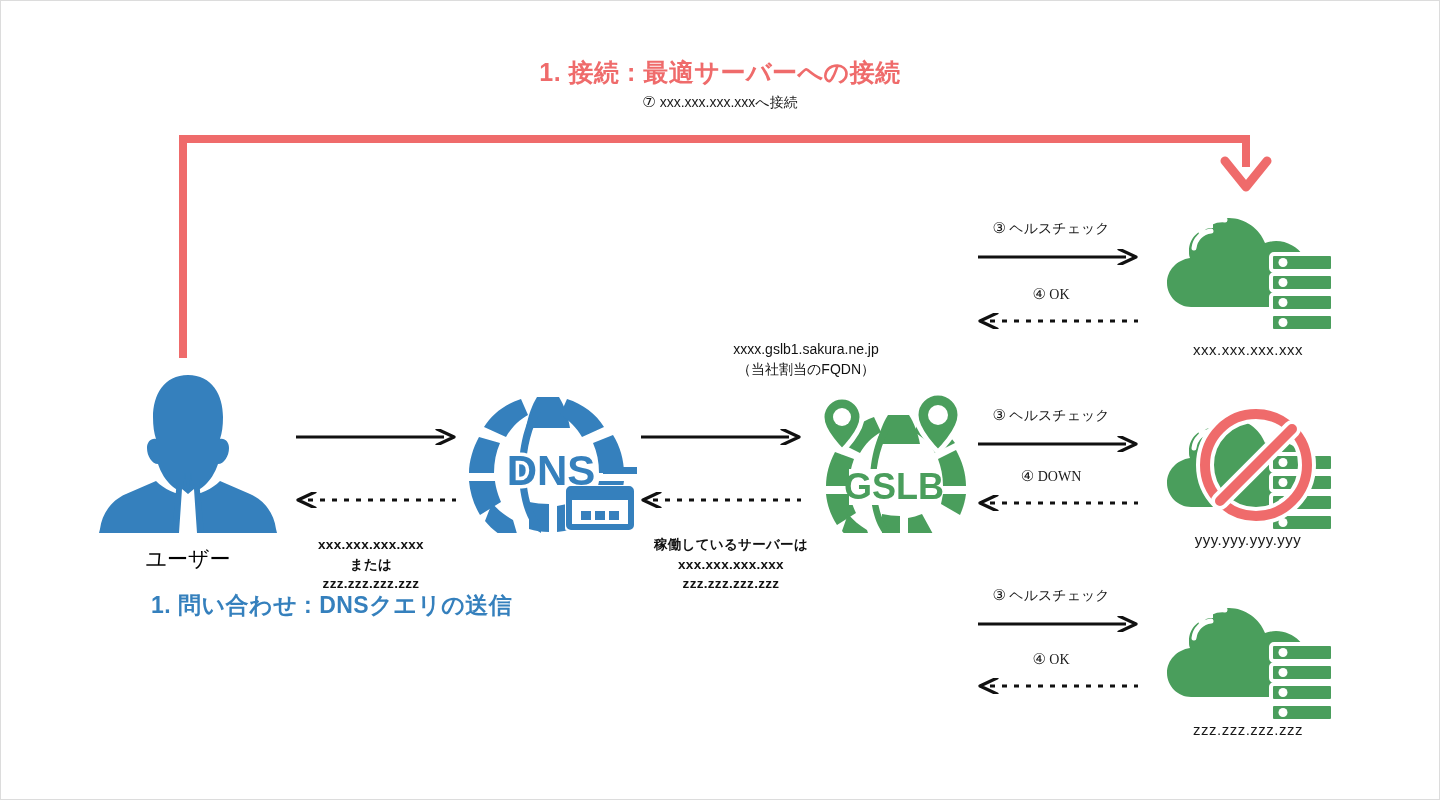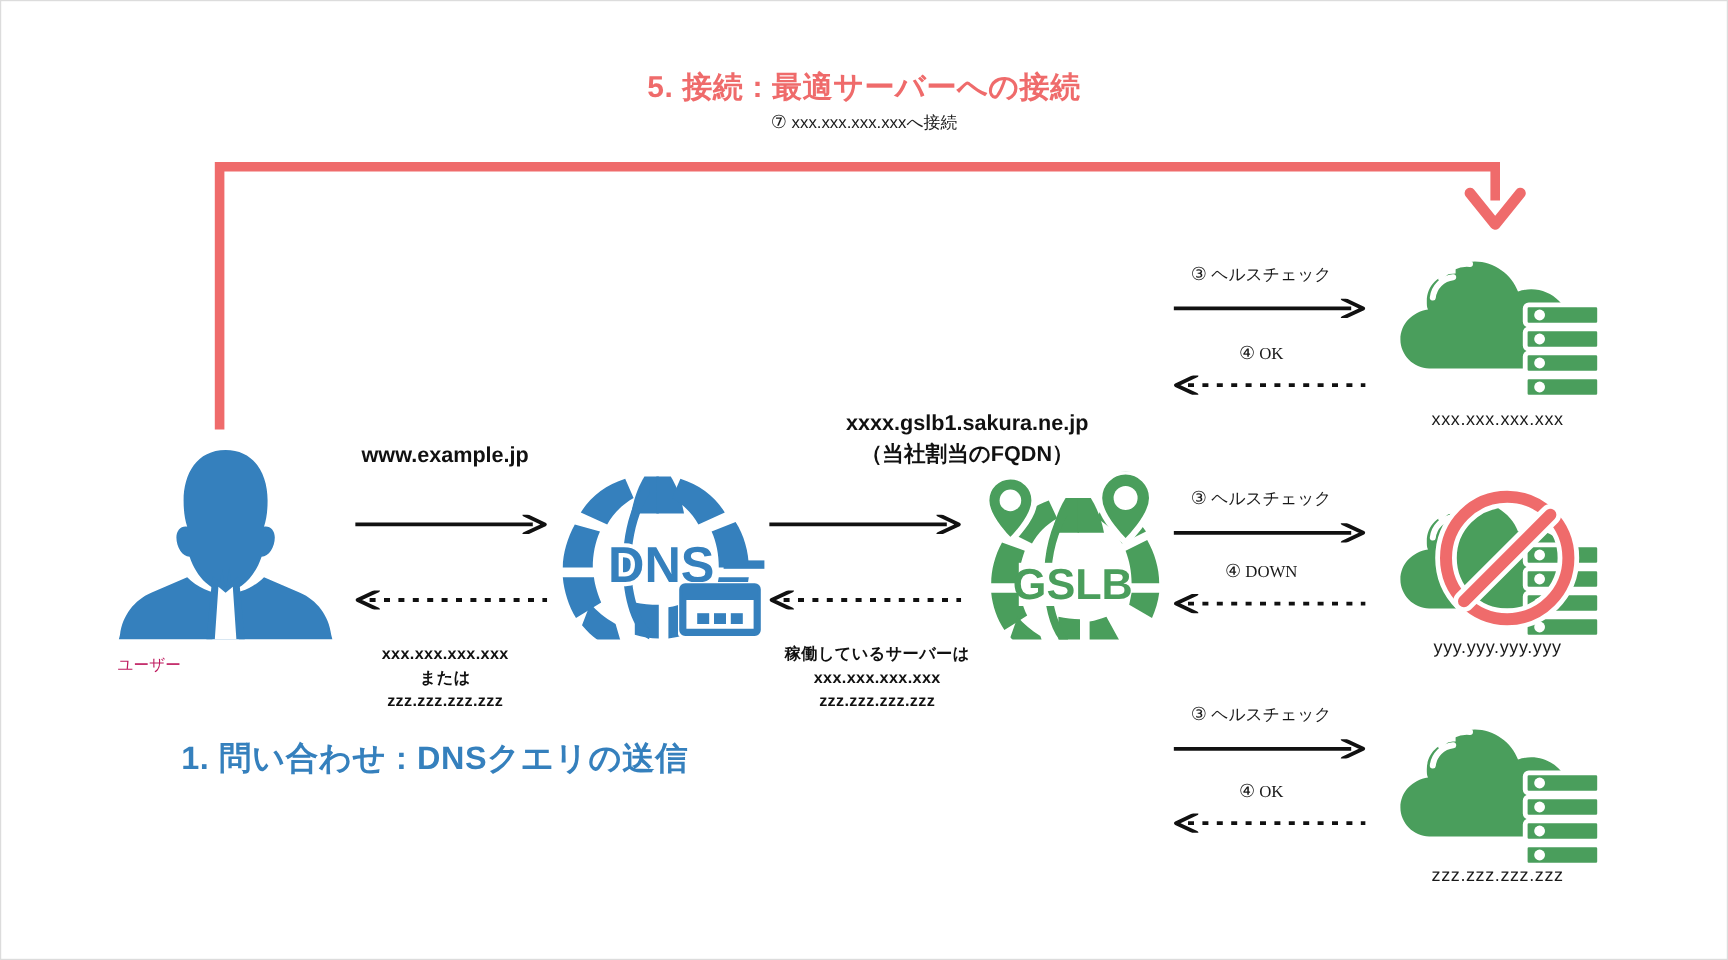--- a/index.html
+++ b/index.html
@@ -23,40 +23,40 @@
   .heading{
     font-weight:bold;
     letter-spacing:.5px;
     white-space:nowrap;
   }
   #h-connect{
     left:0;right:0;top:55px;text-align:center;
     font-size:25px;color:#ef6b6b;
   }
   #h-query{
-    left:150px;top:613px;
-    font-size:27px;color:#3580bd;
+    left:150px;top:589px;
+    font-size:23px;color:#3580bd;
   }
   #h-response{
     left:676px;top:711px;
     font-size:23px;color:#4a9e5c;
   }
 
   
   #red-path{left:176px;top:132px;width:1075px;height:60px;}
 
   #step7{
     left:0;right:0;top:92px;text-align:center;
     font-size:14px;color:#1a1a1a;white-space:nowrap;
   }
   #step7 .circnum{font-size:15px;}
 
   
   .node-label{
-    font-size:13px;color:#be185d;white-space:nowrap;
+    text-align:center;font-size:21px;color:#000000;white-space:nowrap;
   }
 
   #user-icon{left:97px;top:372px;width:180px;height:160px;}
   #user-label{left:97px;top:544px;width:180px;}
 
   #dns-icon{left:452px;top:392px;width:190px;height:140px;}
   #gslb-icon{left:813px;top:392px;width:155px;height:140px;}
 
   .server-icon{width:175px;height:135px;}
   #srv1{left:1160px;top:197px;}
@@ -73,21 +73,21 @@
     font-size:14px;color:#1a1a1a;white-space:nowrap;
     text-align:center;
   }
   .arrow-cap .circnum{font-size:15px;}
   .arrow-sub{
     font-size:13.5px;color:#111;font-weight:bold;
     text-align:center;white-space:nowrap;letter-spacing:.3px;
     line-height:1.45;
   }
   .arrow-top{
-    font-size:18px;color:#111;font-weight:bold;
+    font-size:14px;color:#111;font-weight:normal;
     text-align:center;white-space:nowrap;line-height:1.45;
   }
 
   
   #lbl-www{left:225px;top:365px;width:290px;}
   #cap-1{left:225px;top:403px;width:290px;}
   #arr-1{left:295px;top:428px;width:160px;height:16px;}
   #cap-6{left:225px;top:466px;width:290px;}
   #arr-6{left:295px;top:491px;width:160px;height:16px;}
   #sub-1{left:225px;top:534px;width:290px;}
@@ -116,21 +116,21 @@
   #cap-3c{left:945px;top:585px;}
   #arr-3c{left:977px;top:615px;}
   #cap-4c{left:945px;top:649px;}
   #arr-4c{left:977px;top:677px;}
 </style>
 </head>
 <body>
 
 <div id="canvas">
 
-  <div class="abs heading" id="h-connect">5. 接続 : 最適サーバーへの接続</div>
+  <div class="abs heading" id="h-connect">1. 接続 : 最適サーバーへの接続</div>
 
   <div class="abs" id="step7">
     <span class="circnum">⑦</span>
     <span>xxx.xxx.xxx.xxxへ接続</span>
   </div>
 
   <svg class="abs" id="red-path" viewBox="0 0 1075 60">
     <path d="M6 226 L6 6 L1069 6 L1069 30" fill="none" stroke="#ef6b6b" stroke-width="8" stroke-linecap="butt" transform="translate(0,0)" style="display:none"></path>
   </svg>
 
@@ -144,21 +144,20 @@
       <path d="M90 2 C66 2 55 22 55 44 c0 9 1 16 3 22 -5 -1 -9 3 -9 9 0 8 5 16 11 16 6 18 19 29 30 29
                11 0 24 -11 30 -29 6 0 11 -8 11 -16 0 -6 -4 -10 -9 -9 2 -6 3 -13 3 -22 0 -22 -11 -42 -35 -42z"></path>
       <path d="M90 122 c-12 0 -24 -6 -32 -14 l-30 13 C14 127 4 140 2 156 l-1 4 h78 l8 -60 z"></path>
       <path d="M90 122 c12 0 24 -6 32 -14 l30 13 c14 6 24 19 26 35 l1 4 h-78 l-8 -60 z"></path>
       <path d="M79 107 l11 9 l11 -9 l5 53 h-32 z" fill="#3580bd"></path>
       <path d="M84 116 l6 5 l6 -5 l3 44 h-18 z" fill="#ffffff"></path>
     </g>
   </svg>
   <div class="abs node-label" id="user-label">ユーザー</div>
 
-  <div class="abs arrow-top" id="lbl-www">www.example.jp</div>
 
   <svg class="abs" id="arr-1" viewBox="0 0 160 16">
     <line x1="0" y1="8" x2="148" y2="8" stroke="#111" stroke-width="3.2"></line>
     <path d="M141 0 L158 8 L141 16" fill="none" stroke="#111" stroke-width="3.2" stroke-linecap="round" stroke-linejoin="round"></path>
   </svg>
 
   <svg class="abs" id="arr-6" viewBox="0 0 160 16">
     <line x1="12" y1="8" x2="160" y2="8" stroke="#111" stroke-width="3.2" stroke-dasharray="5 7" stroke-linecap="butt"></line>
     <path d="M19 0 L2 8 L19 16" fill="none" stroke="#111" stroke-width="3.2" stroke-linecap="round" stroke-linejoin="round"></path>
   </svg>

